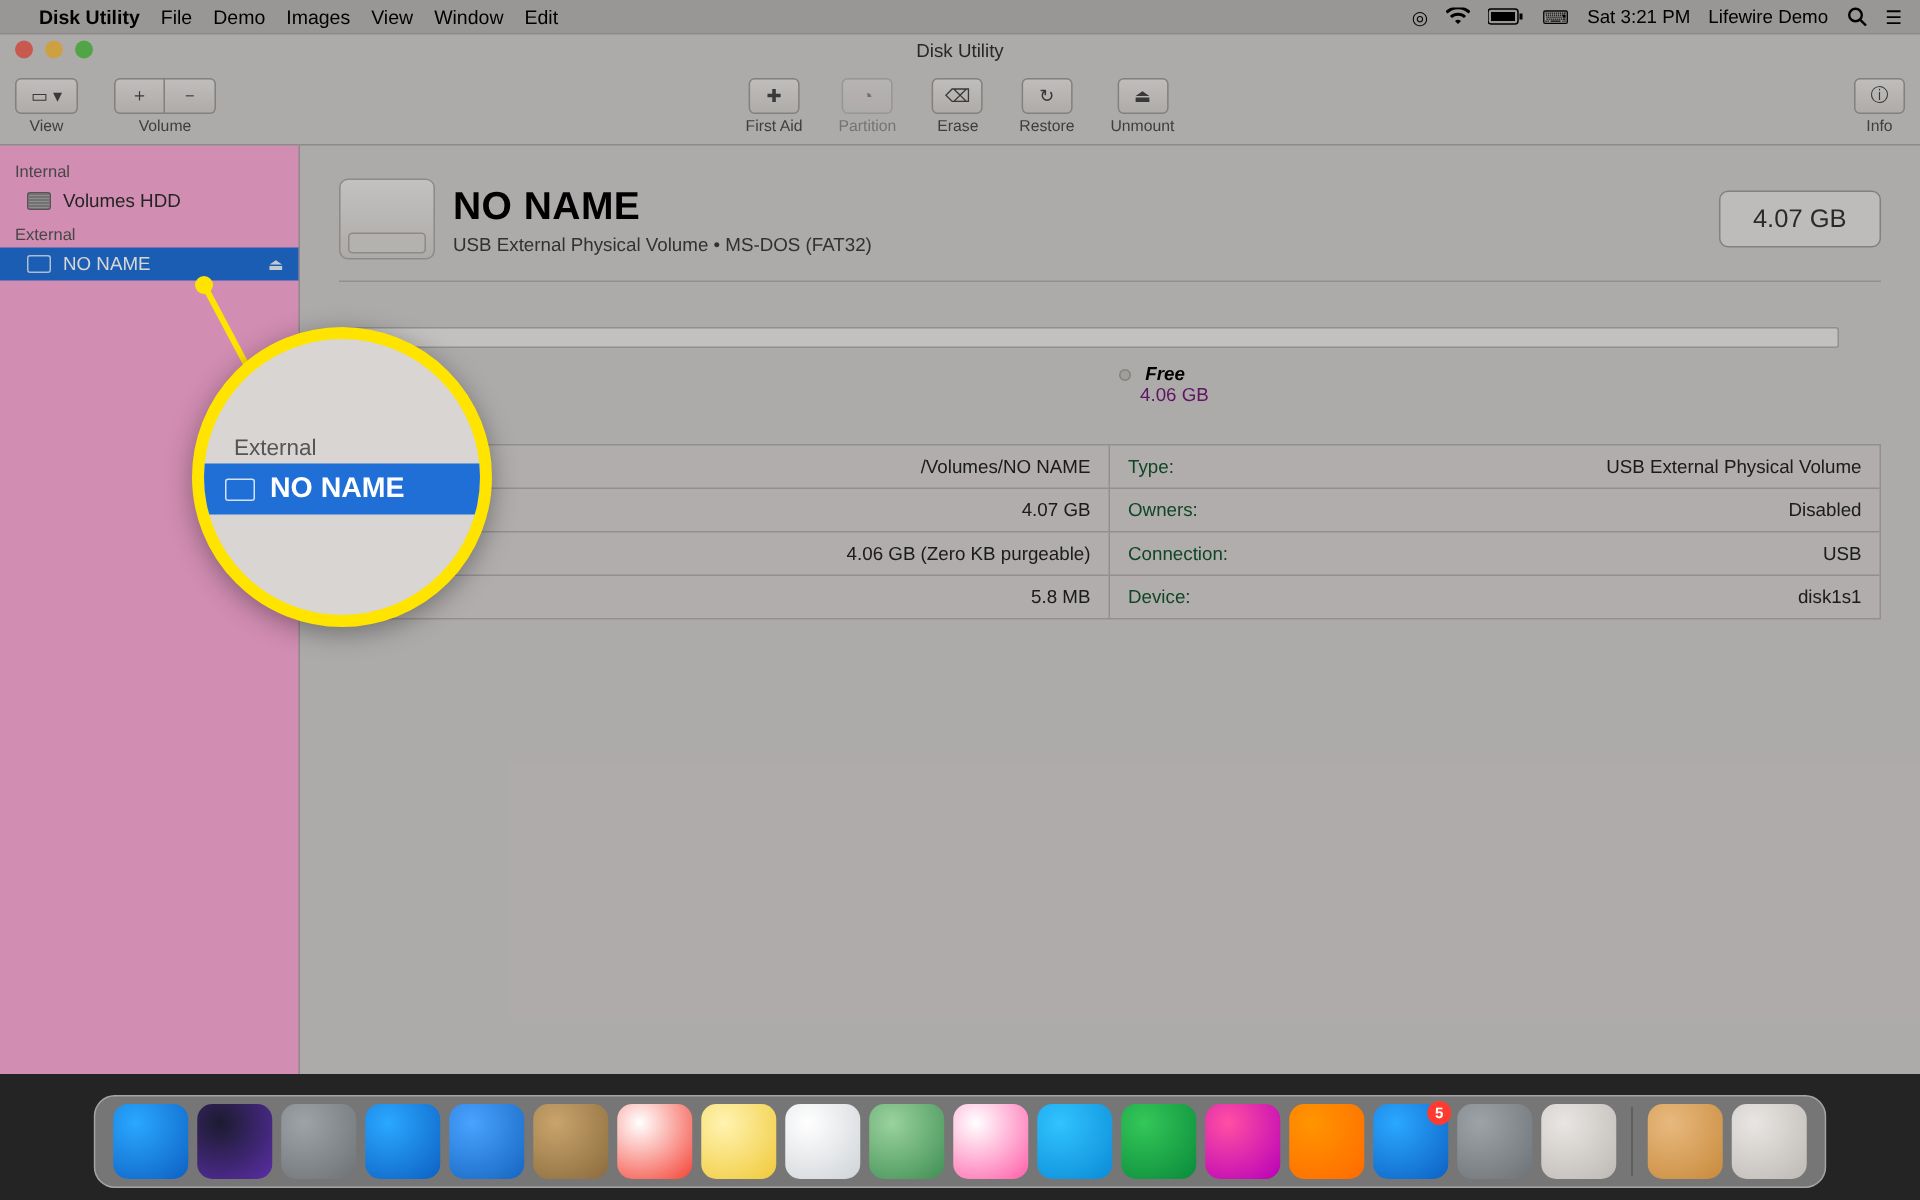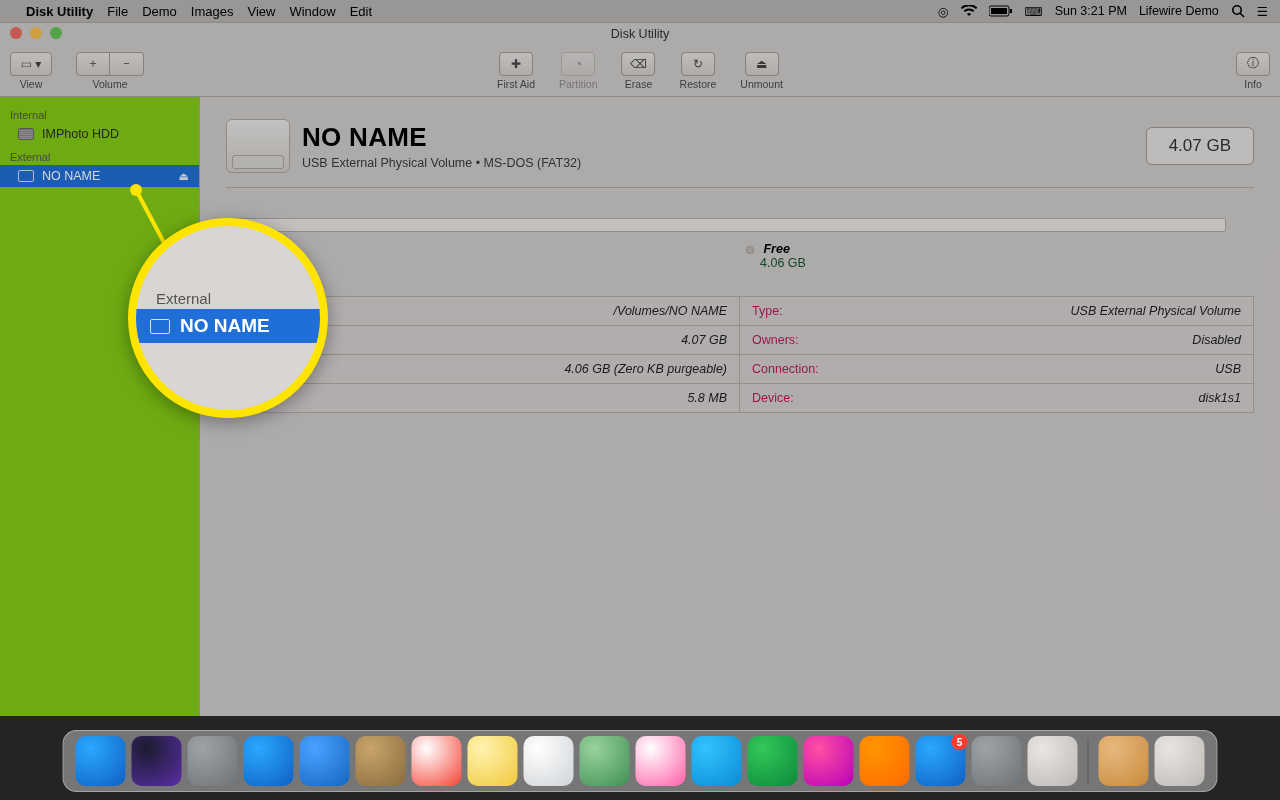--- a/index.html
+++ b/index.html
@@ -28,49 +28,49 @@
   .tbtns .tbtn + .tbtn { border-top-left-radius:0; border-bottom-left-radius:0; border-left:none; }
   .tbtns .tbtn:first-child { border-top-right-radius:0; border-bottom-right-radius:0; }
   .tbtns.single .tbtn { border-radius:4px; }
   .tgroup + .tgroup { margin-left:24px; }
   .tool-center { position:absolute; left:50%; transform:translateX(-50%); display:flex; }
   .tool-right  { margin-left:auto; }
   .tlabel { margin-top:2px; }
 
   
   .body { flex:1; display:flex; min-height:0; }
-  .sidebar { width:200px; background:#84cc16; border-right:1px solid #a8a5a3; padding-top:6px; font-size:12.5px; }
+  .sidebar { width:200px; background:#f9a8d4; border-right:1px solid #a8a5a3; padding-top:6px; font-size:12.5px; }
   .sb-head { color:#555; font-size:11px; padding:6px 10px 2px; }
   .sb-item { height:22px; display:flex; align-items:center; padding:0 10px 0 18px; color:#2c2c2c; }
   .sb-item.sel { background:#1f6fd6; color:#fff; }
   .sb-disk { width:16px; height:12px; border:1.3px solid currentColor; border-radius:2px; margin-right:8px; opacity:.8; }
   .sb-hdd  { width:16px; height:12px; border:1.3px solid #666; border-radius:2px; margin-right:8px; background:repeating-linear-gradient(#888,#888 1px,#aaa 1px,#aaa 2px); }
   .sb-eject{ margin-left:auto; font-size:11px; color:#fff; opacity:.9; }
 
   .content { flex:1; background:#cfcccb; padding:22px 26px; overflow:hidden; }
   .volhdr  { display:flex; align-items:center; margin-bottom:14px; }
   .volicon { width:64px; height:54px; margin-right:12px; position:relative; }
   .volicon .base { position:absolute; inset:0; border-radius:6px; background:linear-gradient(#e9e7e5,#cfccc9); border:1px solid #a8a5a3; }
   .volicon .front{ position:absolute; left:6px; right:6px; bottom:4px; height:14px; background:#d7d4d1; border:1px solid #a8a5a3; border-radius:3px; }
   .voltitle h1 { font-size:26px; font-weight:800; letter-spacing:.3px; }
   .voltitle .sub { font-size:12.5px; color:#3b3b3b; margin-top:3px; }
   .capbadge { margin-left:auto; border:1px solid #9c9996; background:#e3e0de; border-radius:6px; padding:8px 22px; font-size:17px; color:#333; }
 
   .hr { border:0; border-top:1px solid #aeaba8; margin:10px 0 30px; }
 
   .usagebar { height:14px; background:#e8e6e4; border:1px solid #aeaba8; border-radius:2px; margin:0 0 10px 0; width:1000px; }
   .usage-legend { display:flex; gap:360px; font-size:12.5px; margin-bottom:26px; padding-left:520px; }
-  .usage-legend .lab { font-weight:700;font-style:italic; } .usage-legend .val { color:#14532d; }
+  .usage-legend .lab { font-weight:700;font-style:italic; } .usage-legend .val { color:#701a75; }
   .usage-legend .dot { width:8px; height:8px; border-radius:50%; background:#bfbcb9; display:inline-block; margin-right:6px; vertical-align:middle; border:1px solid #9c9996; }
 
   .props { display:grid; grid-template-columns:1fr 1fr; border:1px solid #aeaba8; font-size:12.5px; background:#d2cfcd; }
   .props .row { display:flex; justify-content:space-between; padding:7px 12px; border-bottom:1px solid #aeaba8; }
   .props .col { border-right:1px solid #aeaba8; }
   .props .row:last-child { border-bottom:none; }
-  .props .k { color:#be185d; } .props .v { color:#222;font-style:italic; }
+  .props .k { color:#14532d; } .props .v { color:#222; }
 
   
   .dock { position:absolute; left:50%; bottom:8px; transform:translateX(-50%); height:62px; padding:4px 12px; background:rgba(220,220,220,.45); border:1px solid rgba(255,255,255,.35); border-radius:14px; display:flex; align-items:center; gap:6px; }
   .dock .app { width:50px; height:50px; border-radius:10px; position:relative; }
   .dock .sep { width:1px; height:46px; background:rgba(0,0,0,.25); margin:0 4px; }
   .dock .badge { position:absolute; top:-2px; right:-2px; min-width:16px; height:16px; border-radius:8px; background:#ff3b30; color:#fff; font-size:10px; font-weight:700; display:flex; align-items:center; justify-content:center; padding:0 3px; }
 
   
   .dim { position:absolute; inset:0; background:rgba(0,0,0,.16); pointer-events:none; }
 
@@ -105,21 +105,21 @@
         </svg>
     </span>
     <span class="mi-ico">
       <svg width="24" height="12" viewBox="0 0 24 12">
           <rect x="0" y="1" width="20" height="10" rx="2" fill="none" stroke="#000"></rect>
           <rect x="2" y="3" width="16" height="6" fill="#000"></rect>
           <rect x="21" y="4" width="2" height="4" fill="#000"></rect>
         </svg>
     </span>
     <span class="mi-ico">⌨</span>
-    <span>Sun 3:21 PM</span>
+    <span>Sat 3:21 PM</span>
     <span>Lifewire Demo</span>
     <span class="mi-ico">
       <svg width="14" height="14" viewBox="0 0 14 14">
           <circle cx="6" cy="6" r="4.2" fill="none" stroke="#000" stroke-width="1.6"></circle>
           <line x1="9.2" y1="9.2" x2="13" y2="13" stroke="#000" stroke-width="1.6"></line>
         </svg>
     </span>
     <span class="mi-ico">☰</span>
   </span>
 </div>
@@ -189,21 +189,21 @@
       <div class="tlabel">Info</div>
     </div>
   </div>
 
   <div class="body">
 
     <div class="sidebar">
       <div class="sb-head">Internal</div>
       <div class="sb-item">
         <span class="sb-hdd"></span>
-        <span>IMPhoto HDD</span>
+        <span>Volumes HDD</span>
       </div>
       <div class="sb-head">External</div>
       <div class="sb-item sel">
         <span class="sb-disk"></span>
         <span>NO NAME</span>
         <span class="sb-eject">⏏</span>
       </div>
     </div>
 
     <div class="content">

